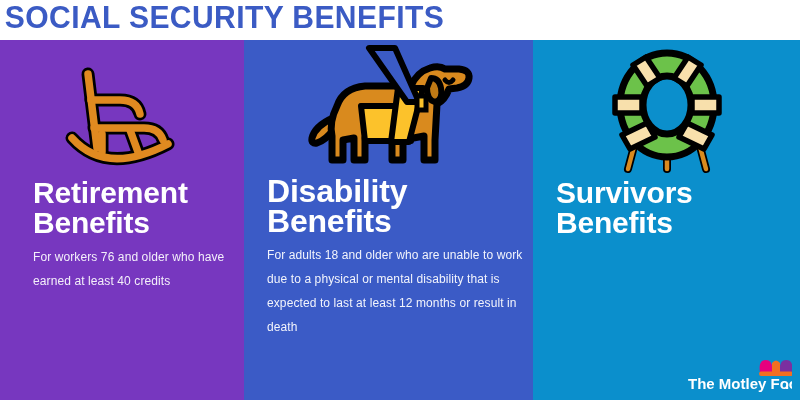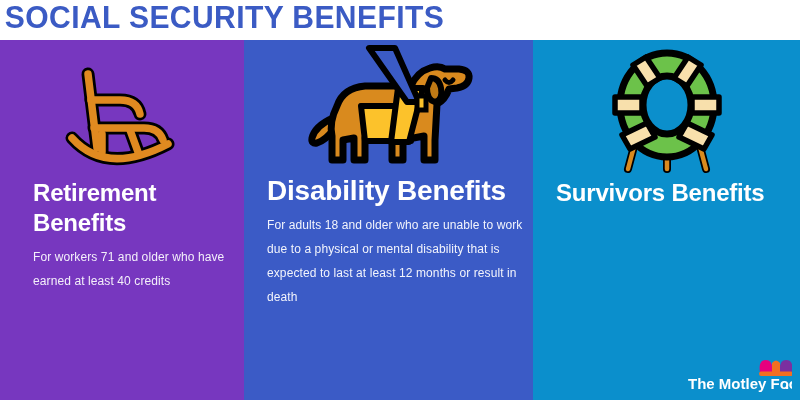--- a/index.html
+++ b/index.html
@@ -70,26 +70,26 @@
     top:138px;
     left:33px;
     right:12px;
   }
   .col-disability .text-wrap { left:23px; right:10px; top:136px; }
   .col-survivors  .text-wrap { left:23px; right:14px; top:138px; }
 
   .col-heading {
     color:#ffffff;
     font-weight:bold;
-    font-size:24px;
+    font-size:30px;
     line-height:30px;
     letter-spacing:-0.2px;
     margin-bottom:7px;
   }
-  .col-disability .col-heading { font-size:28px; }
+  .col-disability .col-heading { font-size:32px; }
   .col-body {
     color:#f4f0fa;
     font-size:12px;
     line-height:24px;
     letter-spacing:0.1px;
   }
   .col-disability .col-body { color:#f2f4fc; }
   .col-survivors  .col-body { color:#f1fafe; }
 
   
@@ -135,21 +135,21 @@
             <path d="M33 48 L62 48 Q79 48 82 62"></path>
             <path d="M36 76 L86 76 Q101 76 105 88"></path>
             <path d="M72 78 L80 100"></path>
             <path d="M44 82 L44 100"></path>
             <path d="M14 86 Q48 124 110 92"></path>
           </g>
         </svg>
       </div>
       <div class="text-wrap">
         <div class="col-heading">Retirement Benefits</div>
-        <div class="col-body">For workers 71 and older who have earned at least 40 credits</div>
+        <div class="col-body">For workers 76 and older who have earned at least 40 credits</div>
       </div>
     </div>
 
     <div class="col col-disability">
       <div class="icon-wrap">
         <svg width="180" height="128" viewBox="0 0 180 128" aria-hidden="true">
 
           <g stroke="#000000" stroke-width="7" stroke-linejoin="round" stroke-linecap="round">
 
             <path d="M34 74 Q16 82 13 94 Q12 100 18 99 Q27 96 34 86 Z" fill="#d98a1e"></path>

